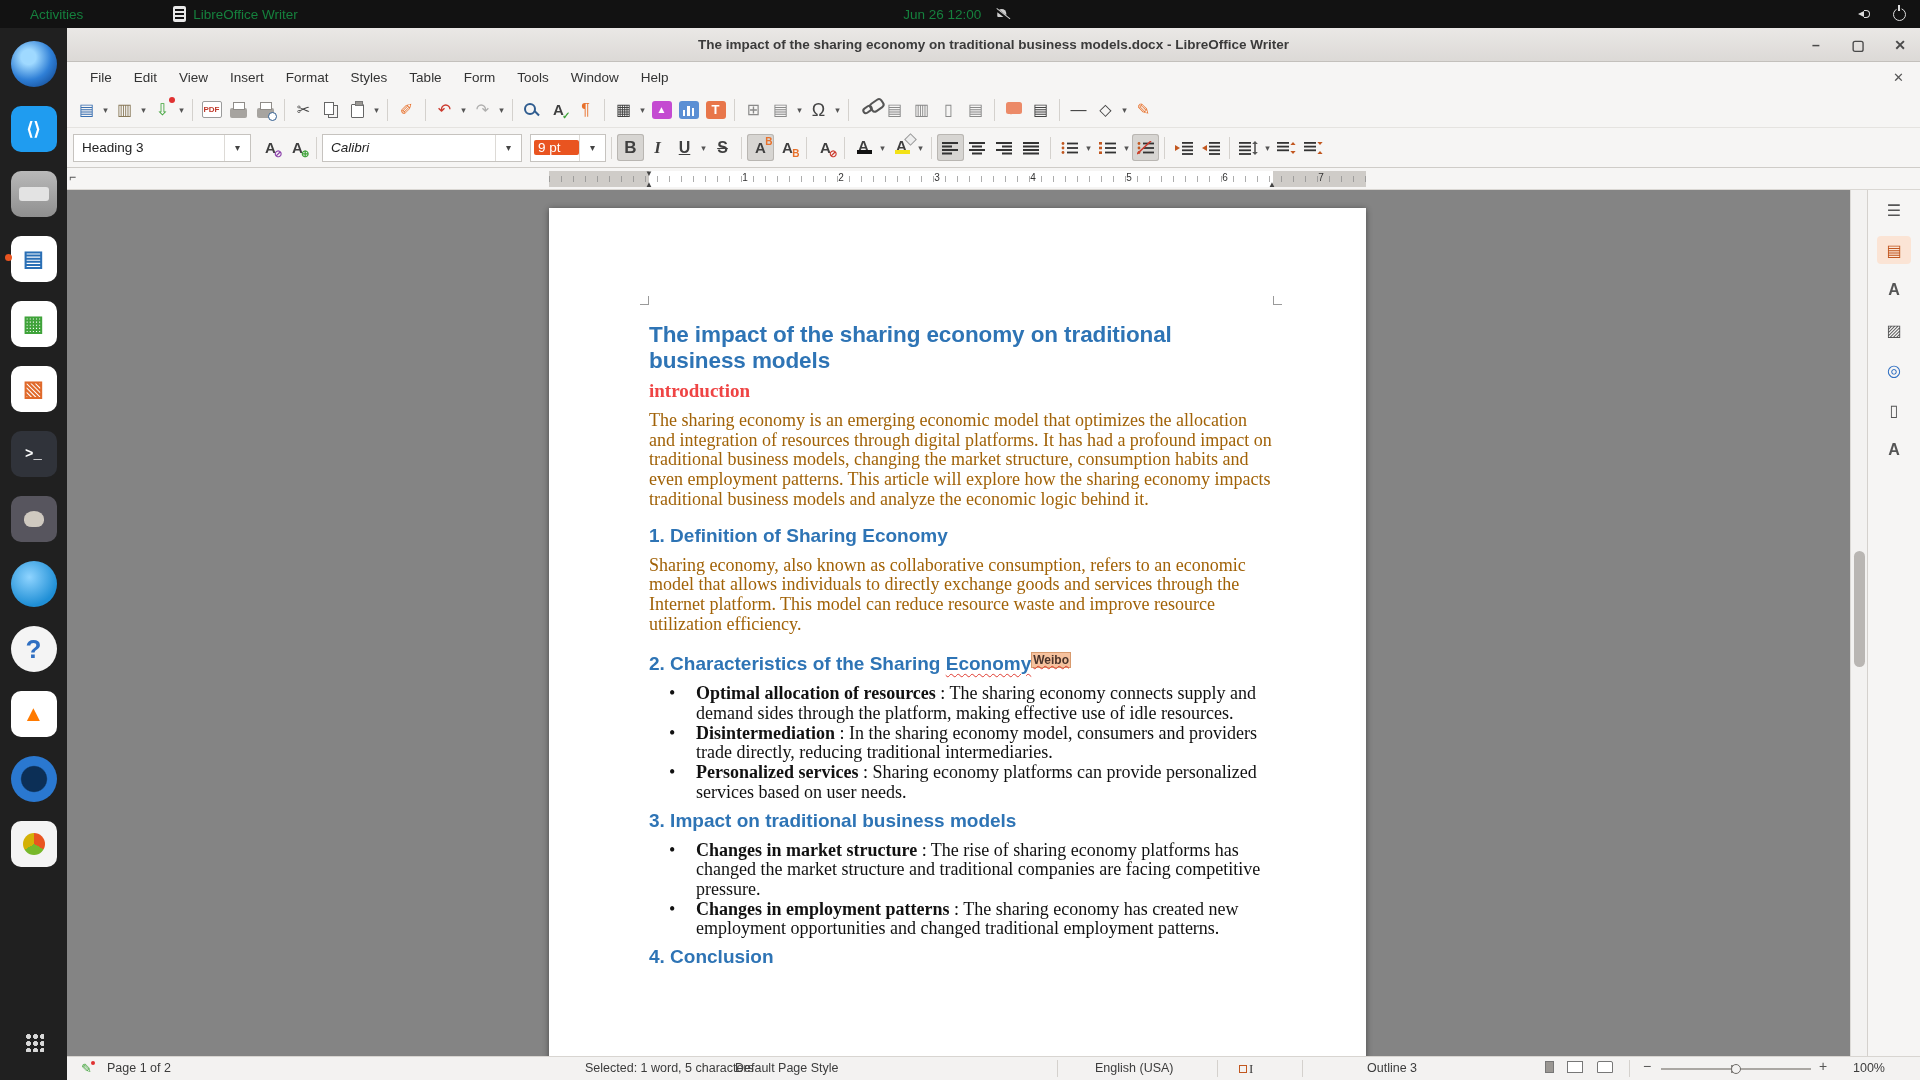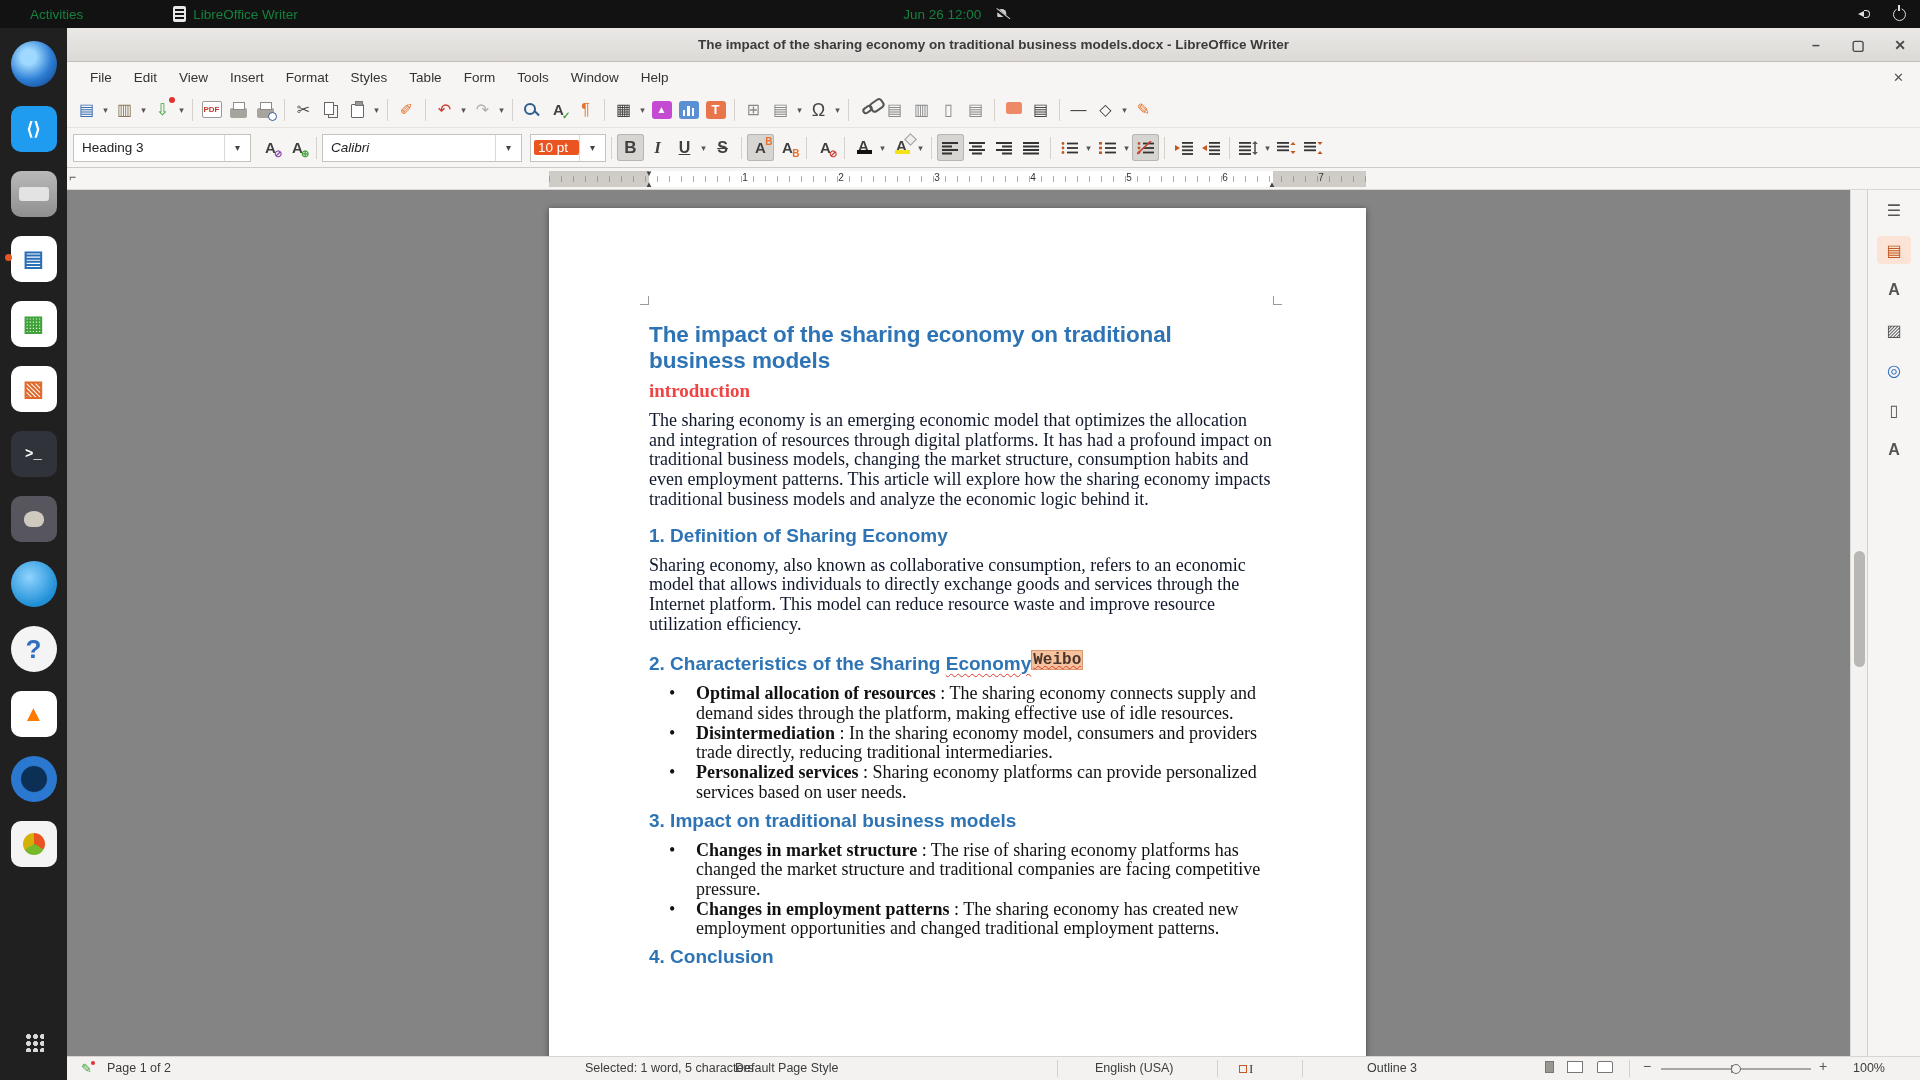--- a/index.html
+++ b/index.html
@@ -111,27 +111,27 @@
   
   #workspace { position:relative; flex:1; background:#848484; overflow:hidden; }
   #page { position:absolute; left:482px; top:18px; width:817px; height:1200px; background:#fff; box-shadow:0 1px 6px rgba(0,0,0,.45); }
   #content { padding:88px 93px 0 100px; }
   .cornermark { position:absolute; width:9px; height:9px; }
   .cm-tl { left:91px; top:88px; border-left:1px solid #9a9a9a; border-top:1px solid #9a9a9a; border-left:none; border-top:none; border-right:1px solid #9a9a9a; border-bottom:1px solid #9a9a9a; }
   .cm-tr { left:724px; top:88px; border-left:1px solid #9a9a9a; border-bottom:1px solid #9a9a9a; }
   #content h1 { font-family:"Liberation Sans",sans-serif; font-size:22.5px; line-height:26px; color:#2e74b5; margin:26px 0 4px; letter-spacing:-.1px; }
   #content h2 { font-family:Liberation Serif, serif; font-size:19px; line-height:22px; color:#ef4444; margin:6px 0 9px; }
   #content h3 { font-family:"Liberation Sans",sans-serif; font-size:19px; line-height:22px; color:#2e74b5; margin:7px 0 9px; }
-  #content p { font-family:"Liberation Serif",serif; font-size:18px; line-height:19.7px; color:#0f172a; margin:0 0 15px; }
+  #content p { font-family:"Liberation Serif",serif; font-size:18px; line-height:19.7px; color:#a16207; margin:0 0 15px; }
   #content ul { list-style:none; margin:0 0 6px; }
   #content li { font-family:"Liberation Serif",serif; font-size:18px; line-height:19.7px; color:#111; padding-left:47px; position:relative; }
   #content li::before { content:"•"; position:absolute; left:20px; }
   #content li b { font-weight:bold; }
   .sq { text-decoration:underline; text-decoration-style:wavy; text-decoration-color:#e03a2f; text-decoration-thickness:1px; text-underline-offset:3px; }
-  .selword { font-family:Liberation Mono, monospace; font-size:16px; font-weight:bold; background:#f6c29e; color:#4a332a; border:1px solid #d89a6e; padding:0 1px; vertical-align:6px; text-decoration:underline wavy #e03a2f 1px; }
+  .selword { font-family:Liberation Sans, sans-serif; font-size:12px; font-weight:bold; background:#f6c29e; color:#4a332a; border:1px solid #d89a6e; padding:0 1px; vertical-align:6px; text-decoration:underline wavy #e03a2f 1px; }
   
   #vscroll { position:absolute; right:53px; top:0; bottom:0; width:17px; background:#f3f2f1; border-left:1px solid #dcdad7; }
   #vscroll .thumb { position:absolute; left:3px; top:361px; width:11px; height:116px; background:#b9b6b3; border-radius:6px; }
   
   #sidestrip { position:absolute; right:0; top:0; bottom:0; width:53px; background:#f6f5f4; border-left:1px solid #d4d1cd; display:flex; flex-direction:column; align-items:center; padding-top:6px; gap:12px; }
   .sbi { width:34px; height:28px; display:flex; align-items:center; justify-content:center; font-size:16px; color:#555; border-radius:4px; }
   .sbi.active { color:#c2571f; background:#fbe4d5; }
 
   
   #statusbar { height:24px; background:#f3f2f1; border-top:1px solid #d8d5d1; position:relative; font-size:12.5px; color:#3c3c3c; }
@@ -400,21 +400,21 @@
           <span>A</span>
           <span class="sub c-green">⊕</span>
         </span>
       </span>
     <span class="sep"></span>
     <span class="combo" style="width:200px">
       <span class="val" style="font-style:italic">Calibri</span>
       <span class="cdd"></span>
     </span>
     <span class="combo" style="width:76px; margin-left:8px">
-      <span class="val" style="background:#e95420;color:#fff;margin:3px 0 3px 3px;padding:0 4px;border-radius:2px">10 pt</span>
+      <span class="val" style="background:#e95420;color:#fff;margin:3px 0 3px 3px;padding:0 4px;border-radius:2px">9 pt</span>
       <span class="cdd"></span>
     </span>
     <span class="sep"></span>
     <span class="tbb on">
         <b class="g" style="font-size:17px">B</b>
       </span>
     <span class="tbb">
         <b class="g" style="font-style:italic;font-family:'Liberation Serif',serif;font-size:17px">I</b>
       </span>
     <span class="tbb">

